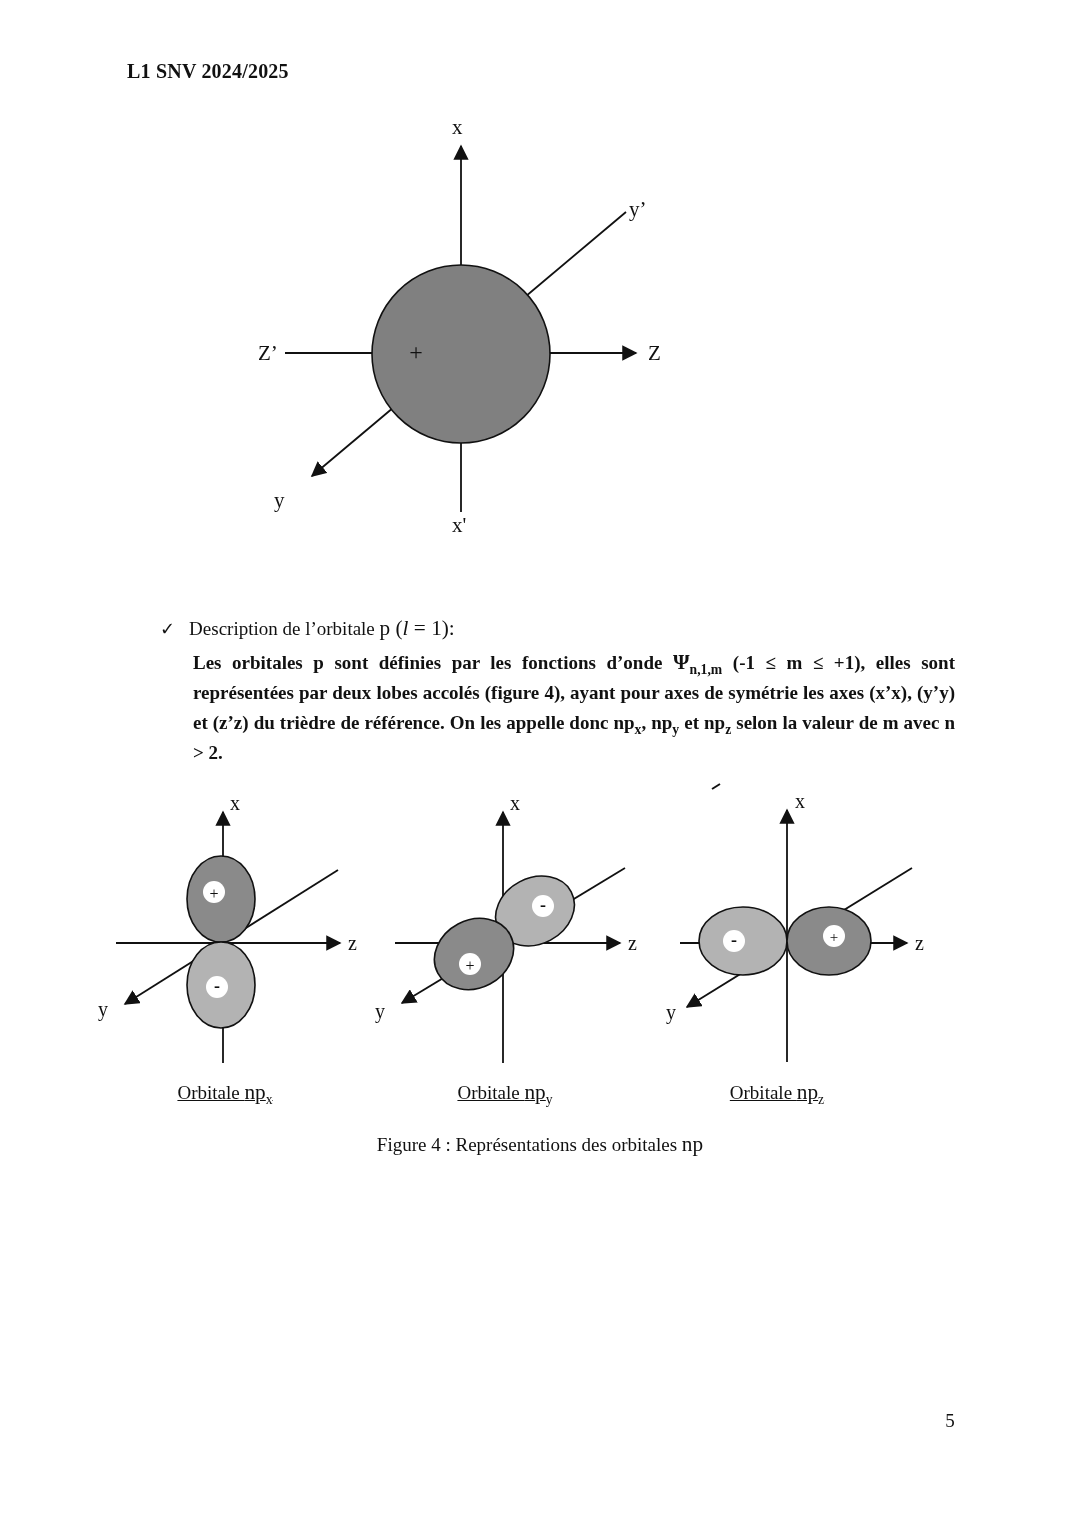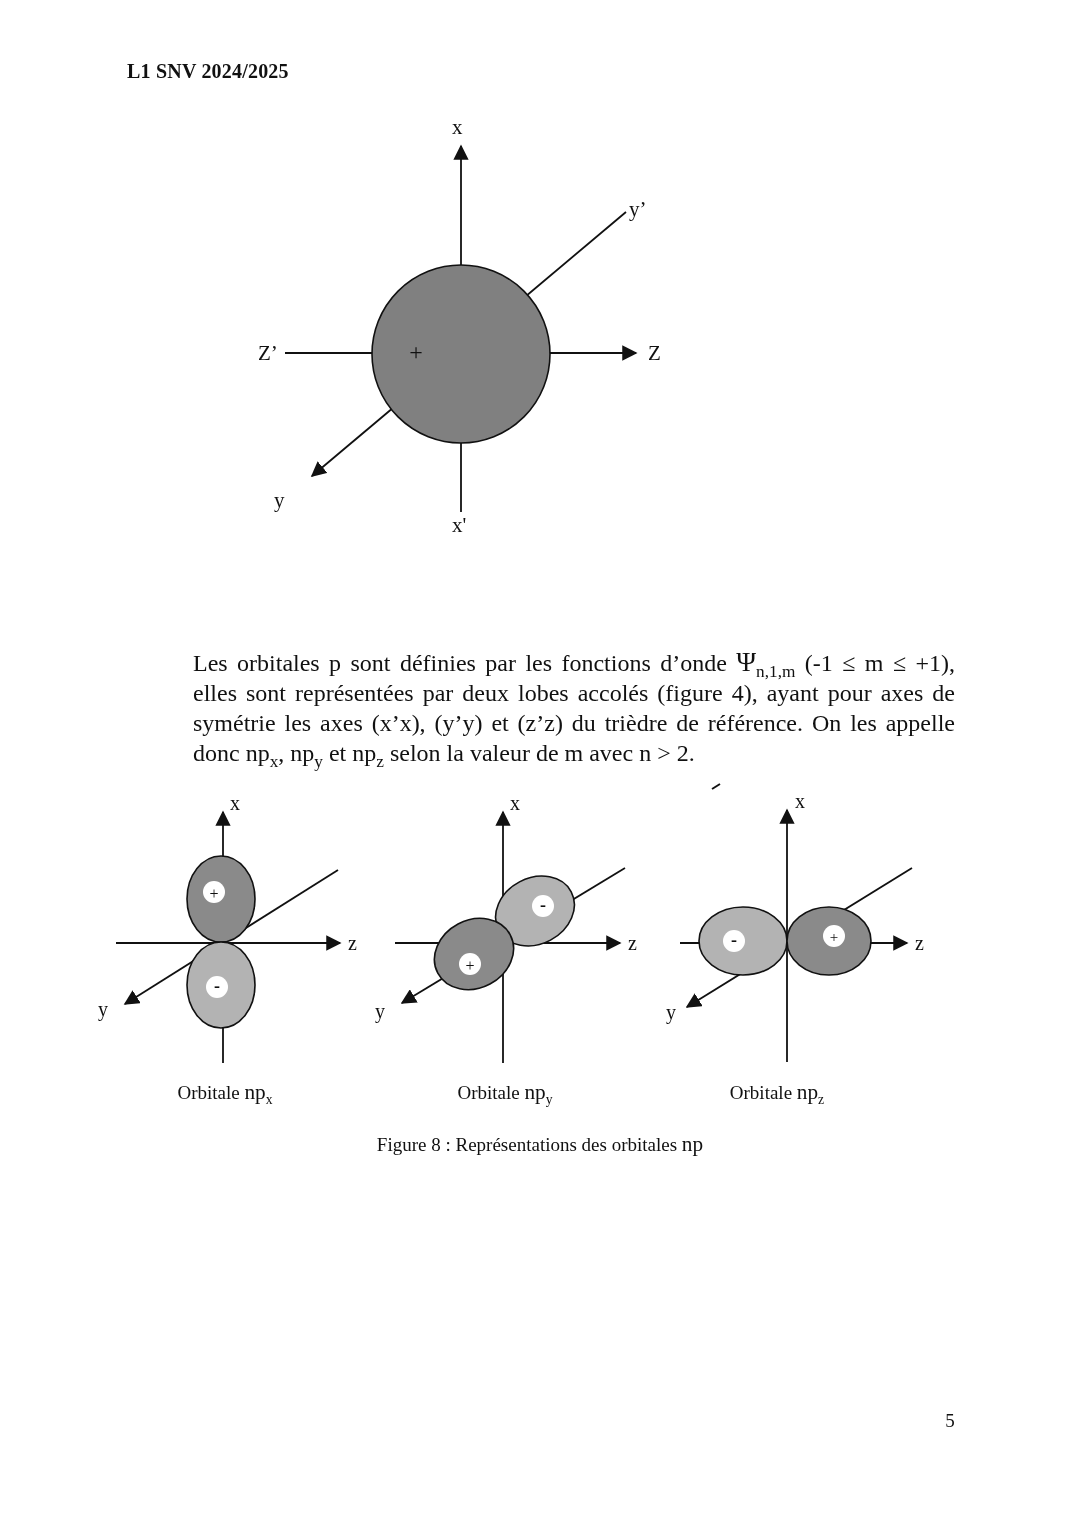--- a/index.html
+++ b/index.html
@@ -14,24 +14,25 @@
     overflow: hidden;
   }
   .abs { position: absolute; }
   .header-title { left: 127px; top: 60px; font-size: 20px; font-weight: bold; letter-spacing: 0.2px; font-family: Liberation Serif, serif; }
   .fig-caption { left: 0; top: 566px; width: 1080px; text-align: center; font-size: 19px; }
   .fig4-caption { left: 0; top: 1132px; width: 1080px; text-align: center; font-size: 19px; }
   .check-row { left: 160px; top: 616px; font-size: 19px; }
   .check-mark { display: inline-block; margin-right: 14px; font-size: 18px; }
   .paragraph {
     left: 193px; top: 647px; width: 762px;
-    font-size: 24px; line-height: 30px;
+    font-size: 19px; line-height: 30px;
     text-align: justify;
+    font-weight: bold;
   }
-  .orb-caption { top: 1080px; width: 240px; text-align: center; font-size: 19px; }
+  .orb-caption { top: 1080px; width: 240px; text-align: center; font-size: 19px; text-decoration: underline; }
   .orb-caption-x { left: 105px; }
   .orb-caption-y { left: 385px; }
   .orb-caption-z { left: 657px; }
   .remark { left: 127px; top: 1180px; font-size: 19px; }
   .page-number { left: 930px; top: 1410px; width: 40px; text-align: center; font-size: 19px; }
   .big { font-size: 1.12em; }
   .ibig { font-size: 1.12em; font-style: italic; }
   sub { font-size: 0.72em; line-height: 0; }
   svg text { font-family: "Liberation Serif", "DejaVu Serif", serif; fill: #111111; }
 </style>
@@ -55,20 +56,23 @@
     <text x="186" y="252" font-size="24" text-anchor="middle">+</text>
     <text x="222" y="26" font-size="21">x</text>
     <text x="222" y="424" font-size="21">x'</text>
     <text x="28" y="252" font-size="21">Z’</text>
     <text x="418" y="252" font-size="21">Z</text>
     <text x="399" y="108" font-size="21">y’</text>
     <text x="44" y="399" font-size="21">y</text>
   </svg>
 
 
+  <div class="abs check-row">
+    <span class="check-mark">✓</span><span><span>Description de l’orbitale </span><span class="big"> p (</span><span class="ibig">l</span><span class="big"> = 1):</span></span>
+  </div>
 
   <div class="abs paragraph"><span>Les orbitales p sont définies par les fonctions d’onde  </span><span class="big">Ψ</span><sub>n,1,m</sub><span> (-1 ≤ m ≤ +1), elles sont représentées par deux lobes accolés (figure 4), ayant pour axes de symétrie les axes (x’x), (y’y) et (z’z) du trièdre de référence. On les appelle donc np</span><sub>x</sub><span>, np</span><sub>y</sub><span> et np</span><sub>z</sub><span> selon la valeur de m avec n &gt; 2.</span></div>
 
   <svg class="abs" style="left:90px; top:780px;" width="300" height="300" viewBox="0 0 300 300">
     <line x1="133" y1="283" x2="133" y2="32" stroke="#111111" stroke-width="1.8" marker-end="url(#arr)"></line>
     <line x1="26" y1="163" x2="250" y2="163" stroke="#111111" stroke-width="1.8" marker-end="url(#arr)"></line>
     <line x1="248" y1="90" x2="35" y2="224" stroke="#111111" stroke-width="1.8" marker-end="url(#arr)"></line>
     <ellipse cx="131" cy="119" rx="34" ry="43" stroke="#111111" stroke-width="1.6" fill="#8a8a8a"></ellipse>
     <ellipse cx="131" cy="205" rx="34" ry="43" stroke="#111111" stroke-width="1.6" fill="#b3b3b3"></ellipse>
     <circle cx="124" cy="112" r="11" fill="#ffffff"></circle>
@@ -108,18 +112,18 @@
     <circle cx="84" cy="161" r="11" fill="#ffffff"></circle>
     <text x="84" y="166" font-size="18" font-weight="bold" text-anchor="middle">-</text>
     <circle cx="184" cy="156" r="11" fill="#ffffff"></circle>
     <text x="184" y="162" font-size="15" text-anchor="middle">+</text>
     <text x="145" y="28" font-size="20">x</text>
     <text x="265" y="170" font-size="20">z</text>
     <text x="16" y="239" font-size="20">y</text>
   </svg>
   <div class="abs orb-caption orb-caption-z"><span>Orbitale </span><span class="big">np</span><sub>z</sub></div>
 
-  <div class="abs fig4-caption"><span>Figure 8 : Représentations des orbitales </span><span class="big">np</span></div>
+  <div class="abs fig4-caption"><span>Figure 4 : Représentations des orbitales </span><span class="big">np</span></div>
 
 
   <div class="abs page-number">5</div>
 
 </div>
 
 </body></html>

